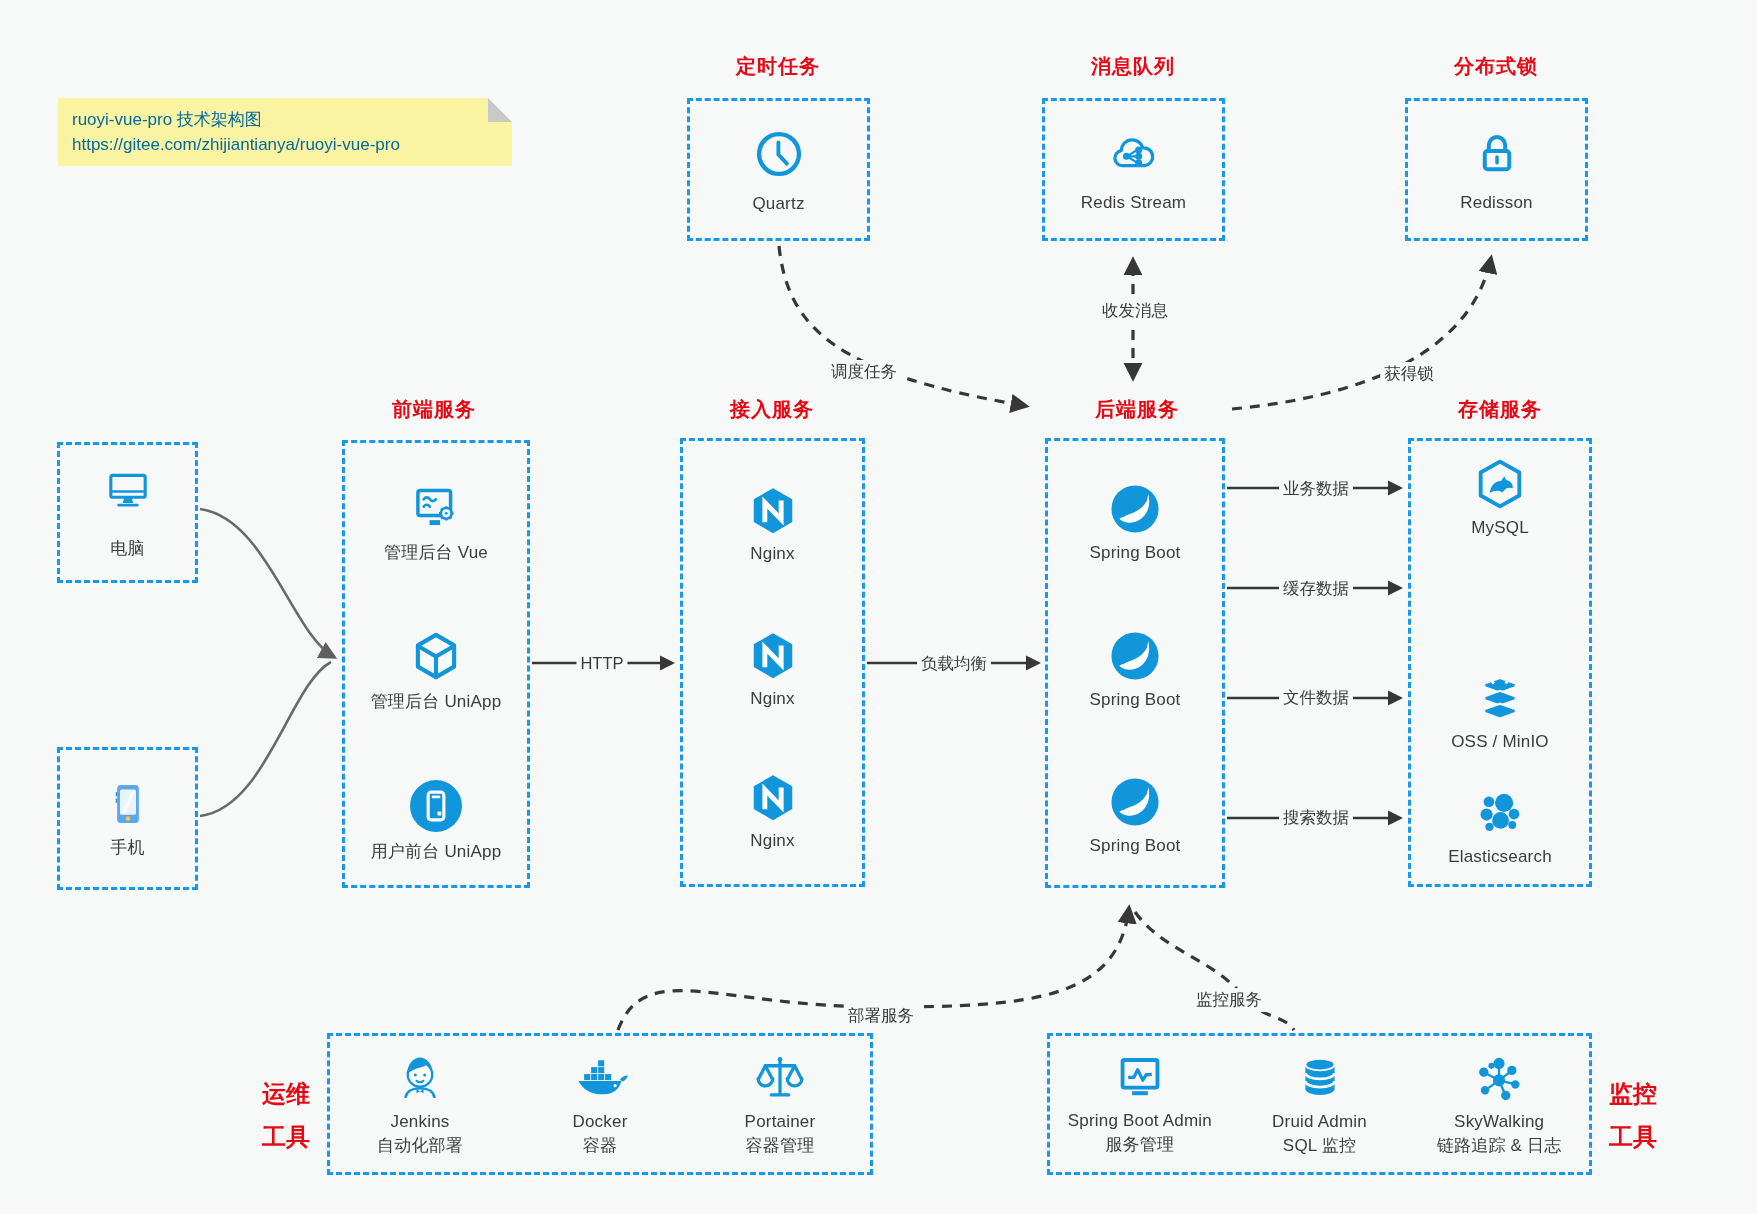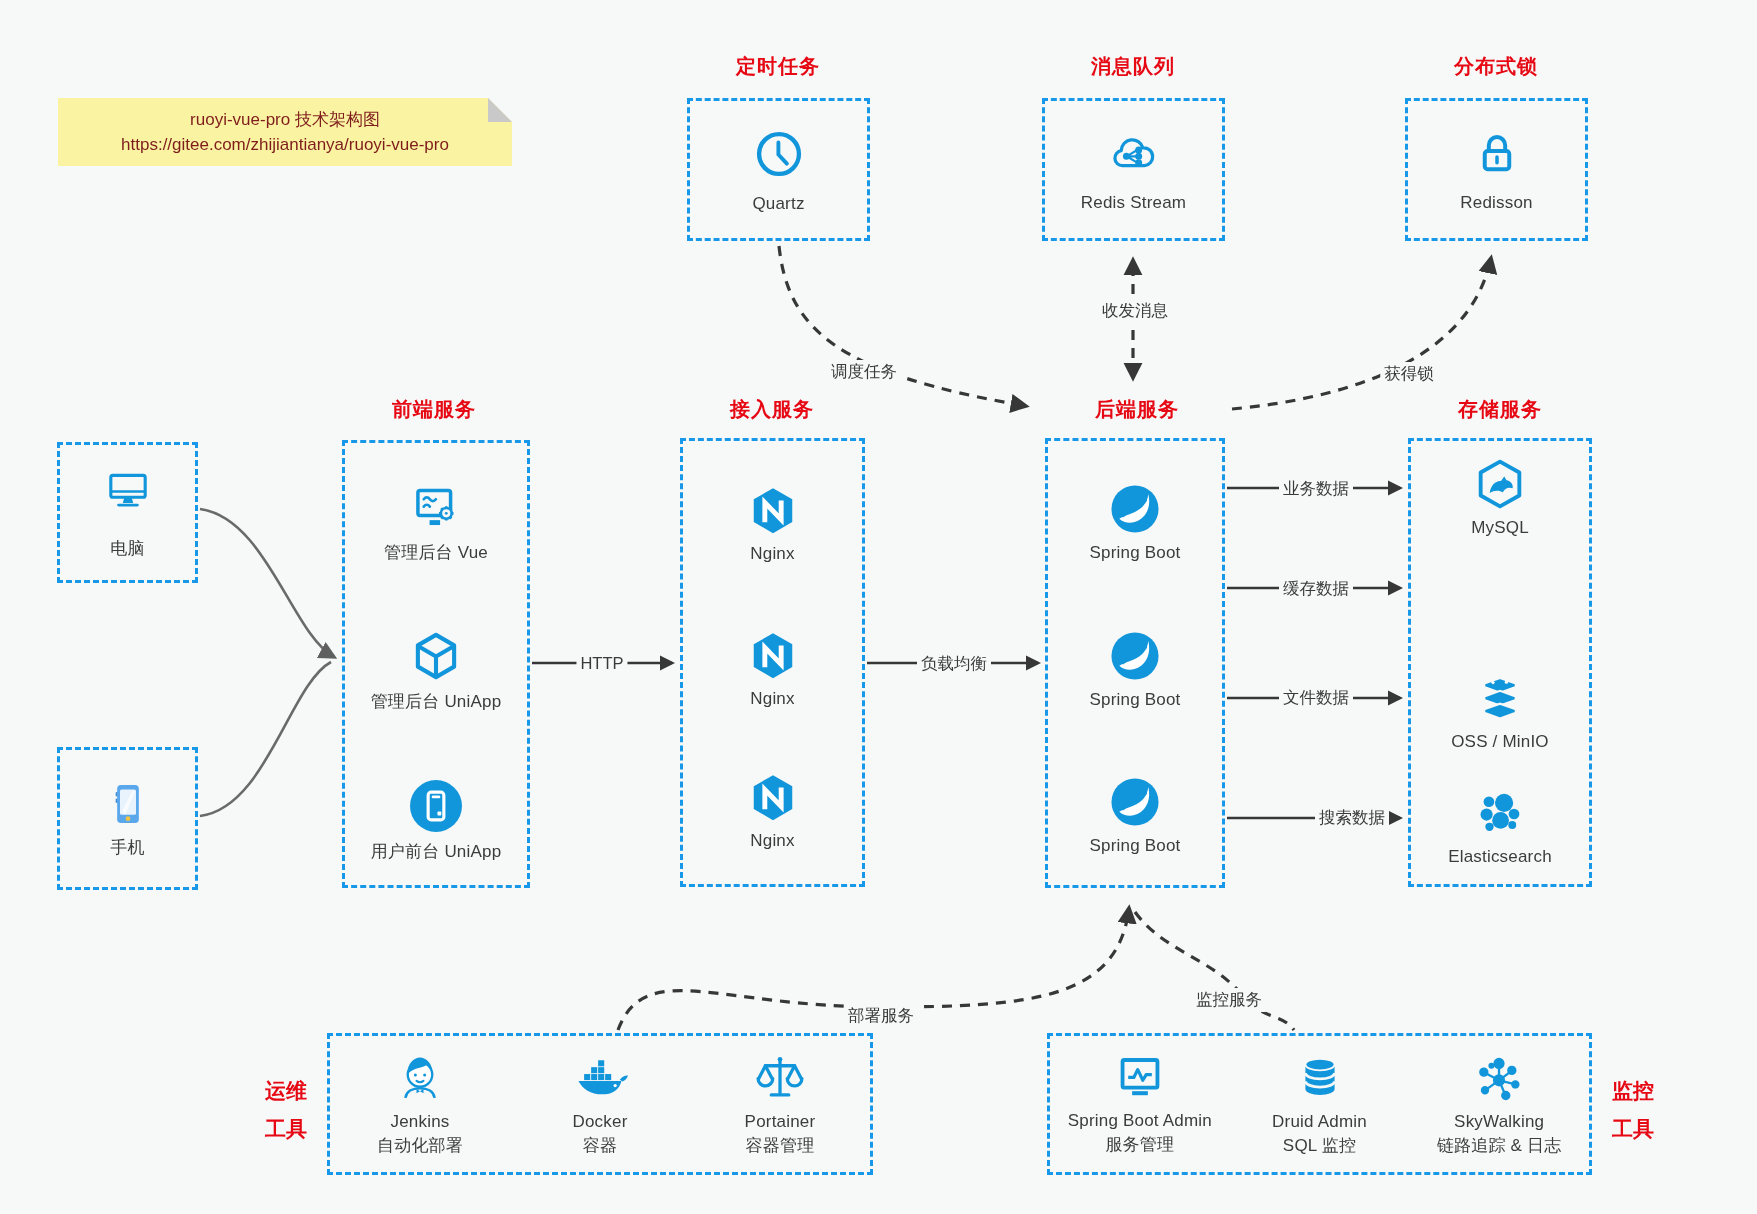--- a/index.html
+++ b/index.html
@@ -10,27 +10,27 @@
   html,body{background:var(--bg);font-family:"Liberation Sans","DejaVu Sans",sans-serif;}
   .canvas{position:relative;width:1757px;height:1214px;background:var(--bg);overflow:hidden;}
   svg.edges{position:absolute;left:0;top:0;z-index:1;pointer-events:none;}
   .dash-box{position:absolute;border:3px dashed var(--blue);z-index:2;background:transparent;}
   .flexcol{display:flex;flex-direction:column;align-items:center;justify-content:center;}
   .svc-item{position:absolute;left:0;right:0;text-align:center;}
   .svc-item .icn{display:block;margin:0 auto 5px auto;}
   .item-label{font-size:17px;color:var(--txt);letter-spacing:.2px;}
   .red-title{position:absolute;z-index:3;transform:translate(-50%,-50%);
     color:var(--red);font-weight:bold;font-size:20px;letter-spacing:1px;white-space:nowrap;}
-  .red-side{position:absolute;z-index:3;color:var(--red);font-weight:bold;font-size:21px;
+  .red-side{position:absolute;z-index:3;color:var(--red);font-weight:bold;font-size:24px;
     line-height:1.8;text-align:center;white-space:nowrap;}
   .edge-chip{position:absolute;z-index:4;transform:translate(-50%,-50%);
     background:var(--bg);color:#3a3a3a;font-size:16.5px;padding:1px 4px;white-space:nowrap;}
   .note{position:absolute;left:58px;top:98px;width:454px;height:68px;background:#faf3a1;
     z-index:3;padding:10px 14px;display:flex;flex-direction:column;justify-content:center;}
-  .note div{font-size:17px;color:#7f1d1d;line-height:25px;text-align:center;}
+  .note div{font-size:17px;color:#0369a1;line-height:25px;}
   .note-cut{position:absolute;top:0;right:0;width:0;height:0;
     border-top:24px solid var(--bg);border-left:24px solid transparent;}
   .note-fold{position:absolute;top:0;right:0;width:0;height:0;
     border-bottom:24px solid #c9c9c9;border-right:24px solid transparent;}
   .top-box{width:183px;height:143px;}
   .top-box .item-label{margin-top:11px;}
   .bottom-box{display:flex;flex-direction:row;align-items:center;}
   .bottom-item{flex:1;text-align:center;}
   .bottom-item .icn{display:block;margin:0 auto 4px auto;}
   .bottom-item .item-label{line-height:1.4;}
@@ -362,17 +362,17 @@
   </div>
 
   <div class="edge-chip" style="left:602px;top:663px">HTTP</div>
   <div class="edge-chip" style="left:954px;top:664px">负载均衡</div>
   <div class="edge-chip" style="left:864px;top:372px">调度任务</div>
   <div class="edge-chip" style="left:1135px;top:311px">收发消息</div>
   <div class="edge-chip" style="left:1409px;top:374px">获得锁</div>
   <div class="edge-chip" style="left:1316px;top:489px">业务数据</div>
   <div class="edge-chip" style="left:1316px;top:589px">缓存数据</div>
   <div class="edge-chip" style="left:1316px;top:698px">文件数据</div>
-  <div class="edge-chip" style="left:1352px;top:818px">搜索数据</div>
+  <div class="edge-chip" style="left:1316px;top:818px">搜索数据</div>
   <div class="edge-chip" style="left:881px;top:1016px">部署服务</div>
   <div class="edge-chip" style="left:1229px;top:1000px">监控服务</div>
 
 </div>
 
 </body></html>

